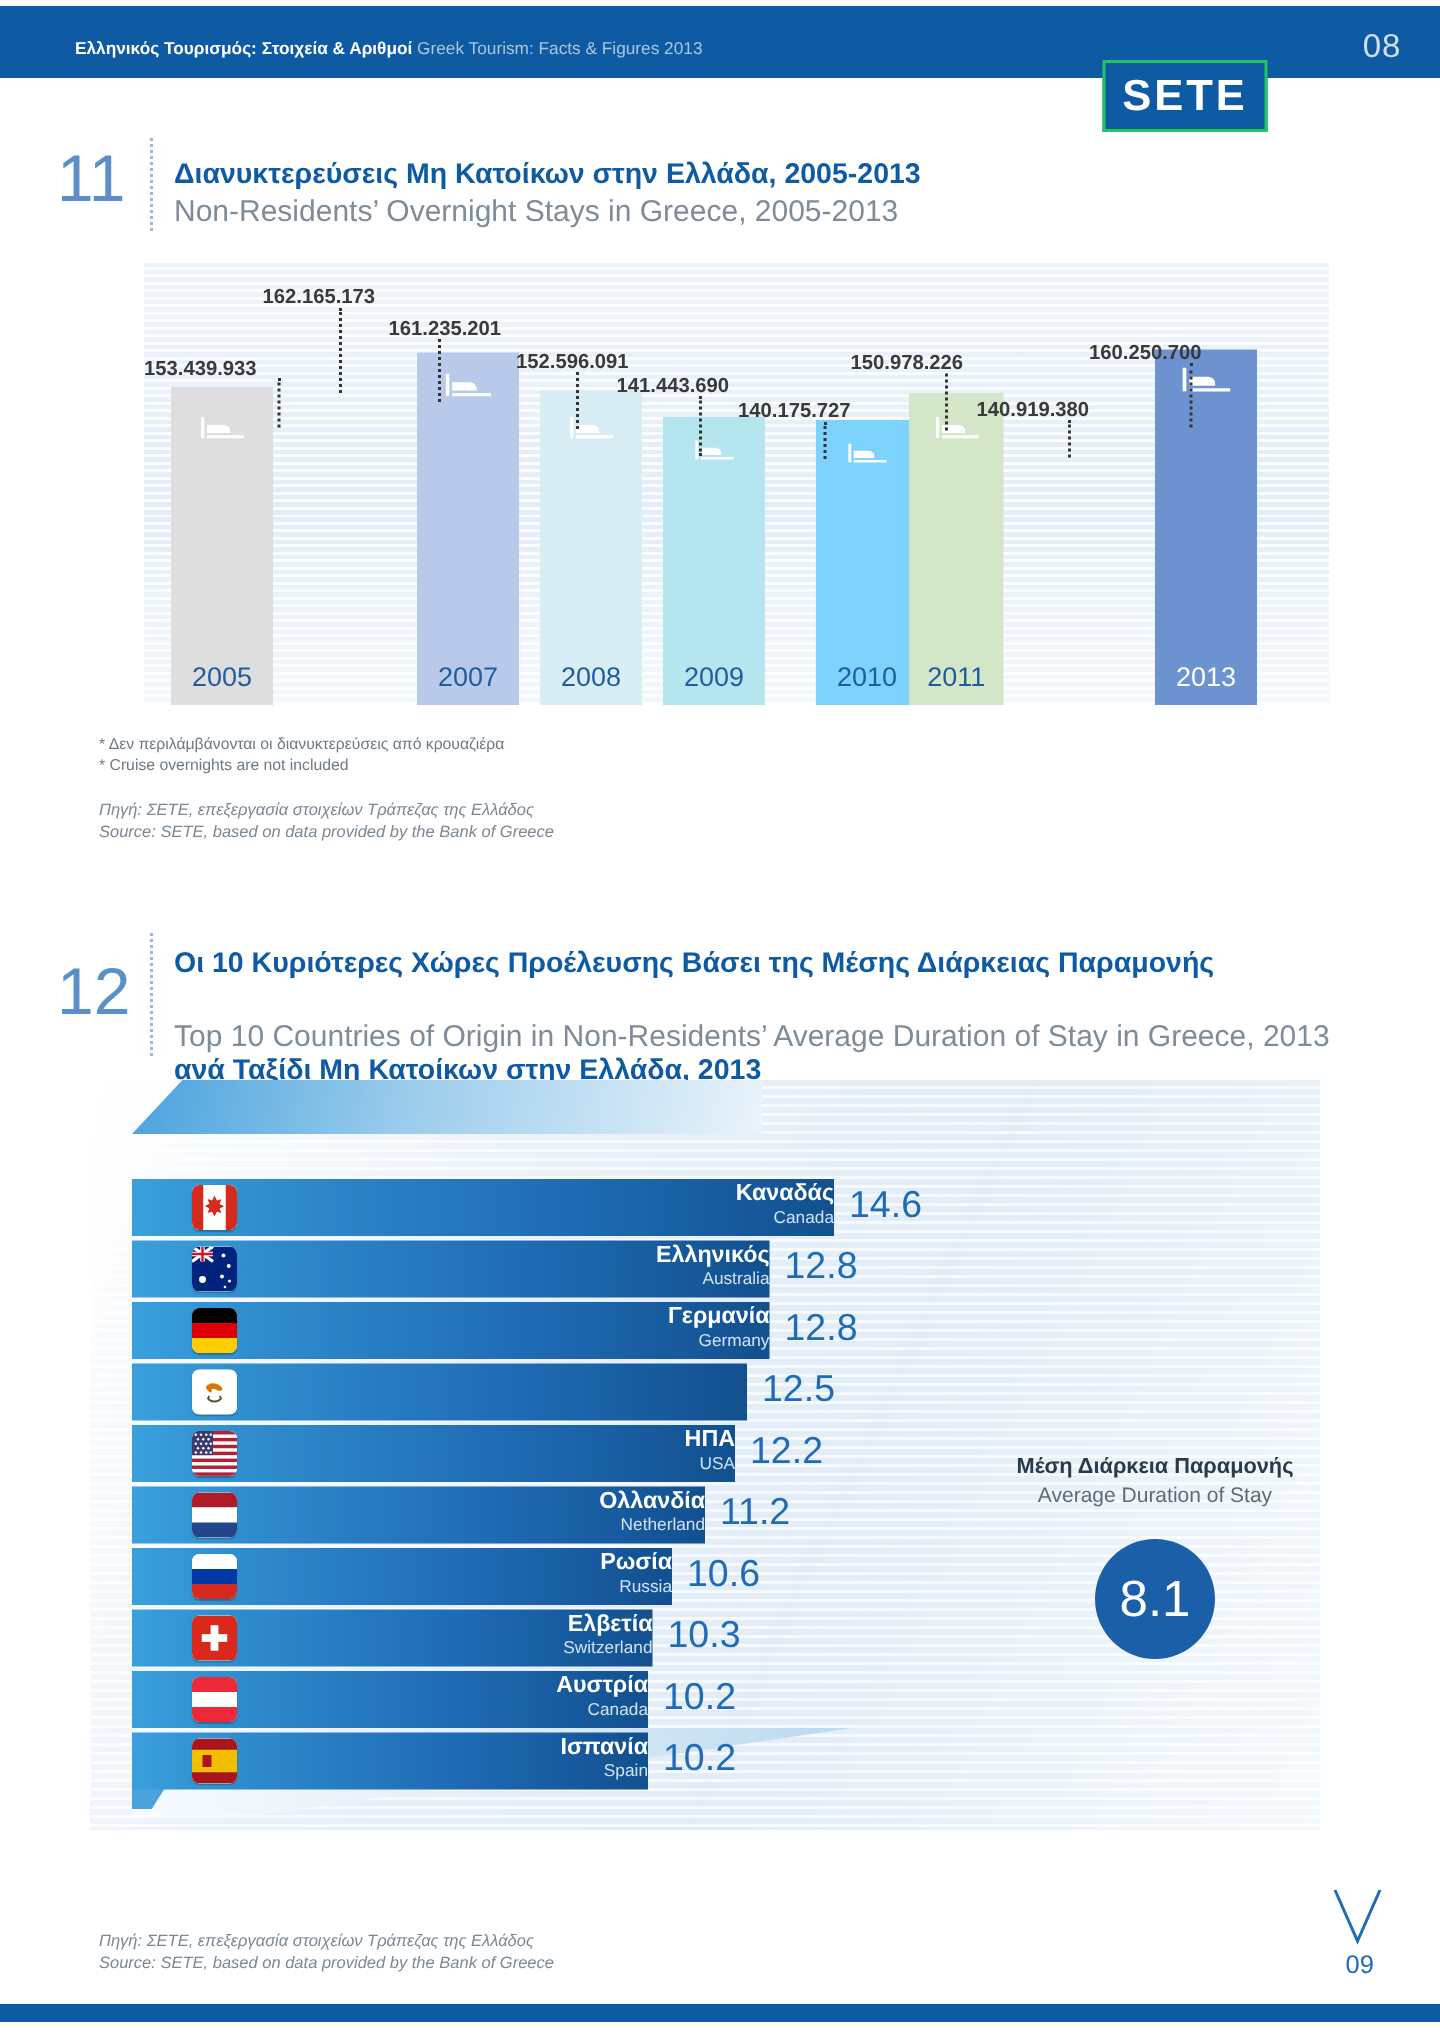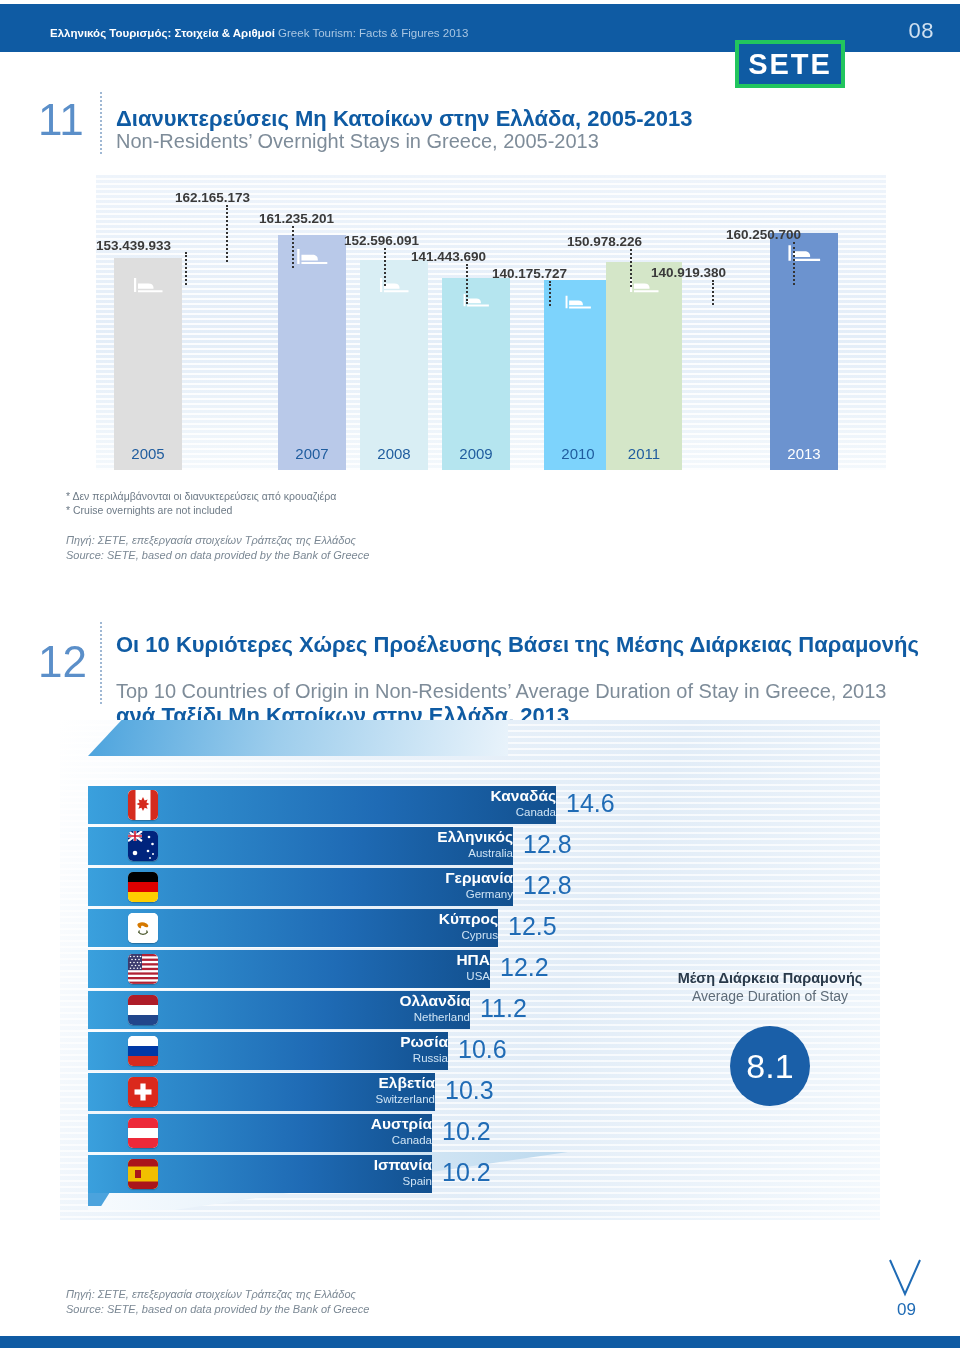--- a/index.html
+++ b/index.html
@@ -20,36 +20,36 @@
     position: absolute; left: 50px; top: 27px;
     font-size: 11.5px; font-weight: bold; color: #ffffff; white-space: nowrap;
   }
   .top-bar-title .sub { font-weight: normal; color: #a9c6e2; }
   .page-num-top {
     position: absolute; right: 26px; top: 18px;
     font-size: 22px; color: #cfe0f0; letter-spacing: 0.5px;
   }
   .sete-logo {
     position: absolute; left: 735px; top: 40px; width: 110px; height: 48px;
-    background: #0f5ba3; border: 4px solid #22c55e;
+    background: #0f5ba3; border: 2px solid #22c55e;
     display: flex; align-items: center; justify-content: center;
   }
   .sete-logo span {
     color: #ffffff; font-weight: bold; font-size: 29px; letter-spacing: 2px;
     font-family: "Liberation Sans", sans-serif;
   }
   .sec-num {
     position: absolute; font-size: 44px; color: #5b8fc9; font-weight: normal;
     line-height: 1;
   }
   .sec-divider {
     position: absolute; width: 0; border-left: 2px dotted #9fb8d4;
   }
   .sec-title-gr {
-    position: absolute; font-size: 22px; font-weight: bold; color: #0f5ba3;
+    position: absolute; font-size: 19px; font-weight: bold; color: #0f5ba3;
     line-height: 1.35; white-space: nowrap;
   }
   .sec-title-en {
     position: absolute; font-size: 20px; color: #7e8c99; line-height: 1.35;
     white-space: nowrap;
   }
 
   
   .chart1 {
     position: absolute; left: 96px; top: 175px; width: 790px; height: 295px;
@@ -58,21 +58,21 @@
     position: absolute; left: 0; top: 0; width: 790px; height: 295px;
     background:
       repeating-linear-gradient(to bottom, rgba(255,255,255,0) 0px, rgba(255,255,255,0) 3px, rgba(255,255,255,.85) 3px, rgba(255,255,255,.85) 5px),
       linear-gradient(to bottom, #eef4fb 0%, #e3edf8 55%, #f3f8fc 100%);
   }
   .bar {
     position: absolute; bottom: 0;
   }
   .bar-label-year {
     position: absolute; bottom: 8px; left: 0; width: 100%;
-    text-align: center; font-size: 15px; font-weight: normal; margin-top: 48px;
+    text-align: center; font-size: 18px; font-weight: normal; margin-top: 48px;
   }
   .bed-icon { position: absolute; left: 50%; transform: translateX(-50%); }
   .callout {
     position: absolute; font-size: 13.5px; font-weight: bold; color: #3a3a3a;
     white-space: nowrap;
   }
   .leader {
     position: absolute; border-left: 2px dotted #333; width: 0;
   }
 
@@ -210,21 +210,21 @@
 
   <div class="bar" style="left:448px; width:68px; height:190px; background:#7dd3fc;">
     <span class="bed-icon" style="top:14px;">
       <svg width="27" height="16" viewBox="0 0 30 18">
           <path d="M1 2h2.2v14H1zM5 7.4h10.5c3 0 5 1.6 5 4.1v1.2H5zM5 14.2h24.5v2H5z" fill="#ffffff"></path>
         </svg>
     </span>
     <span class="bar-label-year" style="color:#1f5c9e;">2010</span>
   </div>
 
-  <div class="bar" style="left:510px; width:76px; height:208px; background:#d4e6c8;">
+  <div class="bar" style="left:510px; width:63px; height:208px; background:#d4e6c8;">
     <span class="bed-icon" style="top:14px;">
       <svg width="30" height="18" viewBox="0 0 30 18">
           <path d="M1 2h2.2v14H1zM5 7.4h10.5c3 0 5 1.6 5 4.1v1.2H5zM5 14.2h24.5v2H5z" fill="#ffffff"></path>
         </svg>
     </span>
     <span class="bar-label-year" style="color:#1f5c9e;">2011</span>
   </div>
 
 
   <div class="bar" style="left:674px; width:68px; height:237px; background:#6c93cf;">
@@ -344,24 +344,20 @@
 
   <div class="row" style="top:189px; width:560px;">
     <div class="row-bar" style="width:410px;"></div>
     <div class="row-flag">
       <svg width="30" height="30" viewBox="0 0 30 30">
           <rect width="30" height="30" fill="#fff"></rect>
           <path d="M11 10c2-1.2 5-1 7.5.6 1.8 1.2 2.3 2.6 1.3 3.3-.9.7-2.6.2-4-.6-1.1-.6-2.2-.6-2.6 0-.5.8.4 1.6-.4 2-1 .4-3.4-2-3.4-3.4 0-.9.6-1.5 1.6-1.9z" fill="#d57800"></path>
           <path d="M10.5 19c1 1.6 2.5 2.3 4.5 2.3s3.5-.7 4.5-2.3" stroke="#4e5b31" stroke-width="1.3" fill="none"></path>
           <path d="M11.5 17.6l-1 2M18.5 17.6l1 2" stroke="#4e5b31" stroke-width="1.2"></path>
         </svg>
-    </div>
-    <div class="row-names" style="right:150px; width:230px;">
-      <span class="row-name-gr">Κύπρος</span>
-      <span class="row-name-en">Cyprus</span>
     </div>
     <div class="row-value" style="left:420px;">12.5</div>
   </div>
 
   <div class="row" style="top:230px; width:560px;">
     <div class="row-bar" style="width:402px;"></div>
     <div class="row-flag">
       <svg width="30" height="30" viewBox="0 0 30 30">
           <rect width="30" height="30" fill="#fff"></rect>
           <g fill="#b22234">

